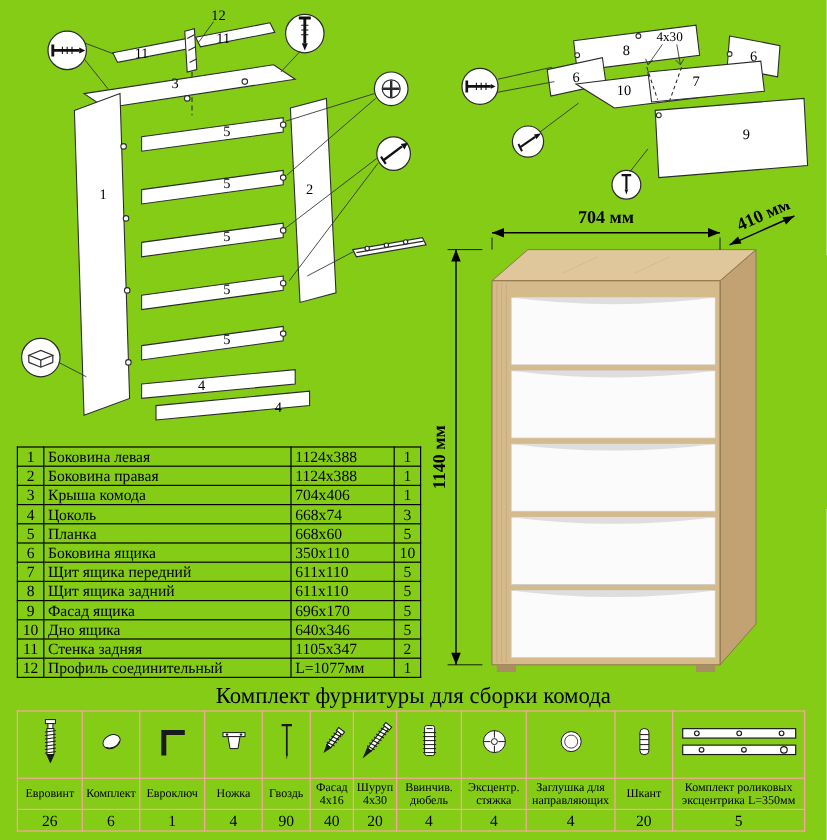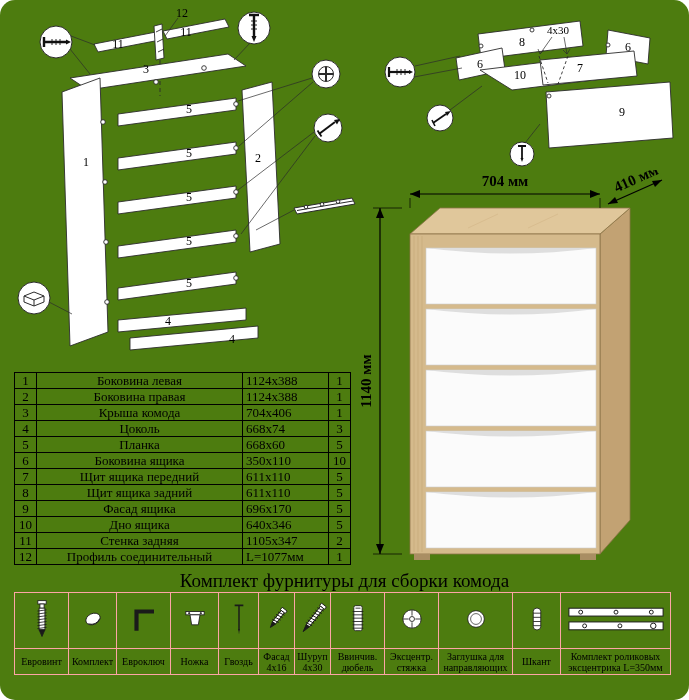--- a/index.html
+++ b/index.html
@@ -1,28 +1,28 @@
 <!DOCTYPE html>
 <html><head>
 <meta charset="utf-8">
 <style>
   * { margin:0; padding:0; box-sizing:border-box; }
   html,body { background:#fff; }
-  .page { position:relative; width:689px; height:700px; background:#4d7c0f; overflow:hidden;
-          font-family:"Liberation Serif", serif; color:#000;border-radius:15px; }
+  .page { position:relative; width:689px; height:700px; background:#84cc16; overflow:hidden;
+          font-family:"Liberation Serif", serif; color:#000; }
   .diag { position:absolute; }
   svg text { font-family:"Liberation Serif", serif; }
   .num-label { font-size:12px; }
   .dim-label { font-size:15px; font-weight:bold; }
   .small-label { font-size:11px; }
 
   .parts-table { position:absolute; left:14px; top:372px; border-collapse:collapse; font-size:13px; }
   .parts-table td { border:1px solid #000; padding:0 3px; height:16px; line-height:15px; white-space:nowrap; }
   .parts-table .c-num  { width:22px;  text-align:center; padding:0 1px; }
-  .parts-table .c-name { width:206px; text-align:center; }
+  .parts-table .c-name { width:206px; text-align:left; }
   .parts-table .c-size { width:86px;  }
   .parts-table .c-qty  { width:22px;  text-align:center; padding:0 1px; }
 
   .hw-title { position:absolute; left:0; top:570px; width:100%; text-align:center; font-size:19px; }
 
   .hw-table { position:absolute; left:14px; top:592px; border-collapse:collapse; table-layout:fixed; }
   .hw-table td { border:1px solid #fca5a5; text-align:center; vertical-align:middle; overflow:hidden; }
   .hw-icon-cell { height:56px; }
   .hw-name { font-size:10px; line-height:11px; height:26px; padding:1px; word-wrap:break-word; }
   .hw-qty  { font-size:13px; height:18px; }
@@ -493,16 +493,30 @@
         <td class="hw-name">Ножка</td>
         <td class="hw-name">Гвоздь</td>
         <td class="hw-name">Фасад 4х16</td>
         <td class="hw-name">Шуруп 4х30</td>
         <td class="hw-name">Ввинчив. дюбель</td>
         <td class="hw-name">Эксцентр. стяжка</td>
         <td class="hw-name">Заглушка для направляющих</td>
         <td class="hw-name">Шкант</td>
         <td class="hw-name">Комплект роликовых эксцентрика L=350мм</td>
       </tr>
+      <tr>
+        <td class="hw-qty">26</td>
+        <td class="hw-qty">6</td>
+        <td class="hw-qty">1</td>
+        <td class="hw-qty">4</td>
+        <td class="hw-qty">90</td>
+        <td class="hw-qty">40</td>
+        <td class="hw-qty">20</td>
+        <td class="hw-qty">4</td>
+        <td class="hw-qty">4</td>
+        <td class="hw-qty">4</td>
+        <td class="hw-qty">20</td>
+        <td class="hw-qty">5</td>
+      </tr>
     </tbody>
   </table>
 
 </div>
 
 </body></html>

